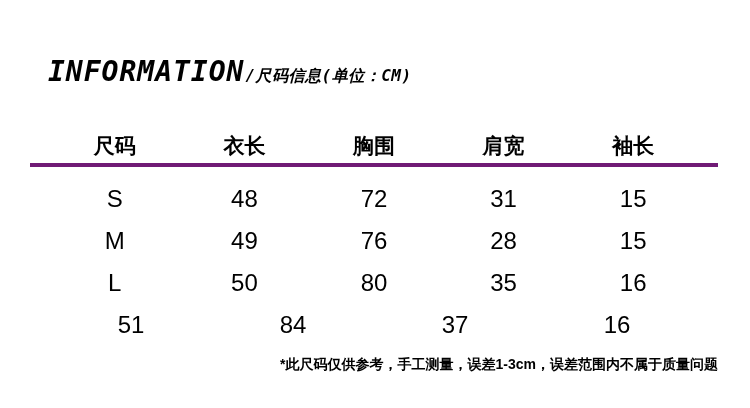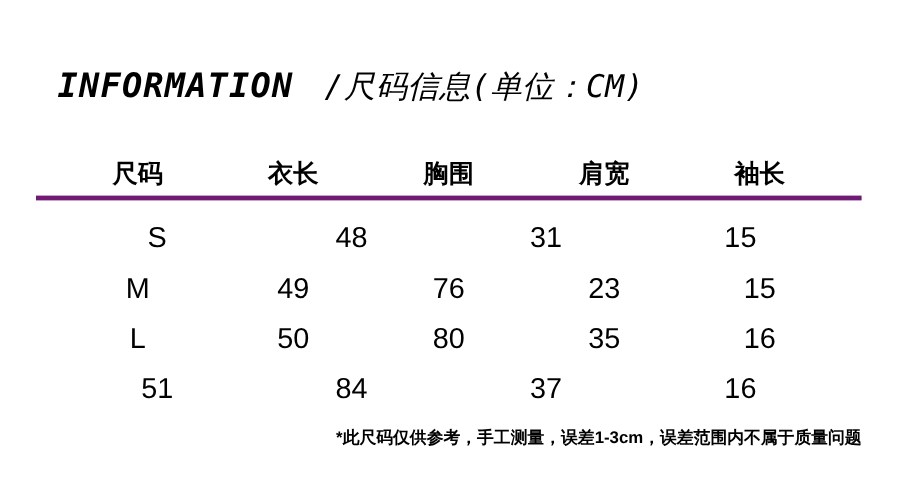--- a/index.html
+++ b/index.html
@@ -17,37 +17,37 @@
   .page {
     position: relative;
     width: 750px;
     height: 408px;
   }
   
   .title-row {
     display: flex;
     align-items: baseline;
     padding: 57px 16px 0 48px;
-    gap: 26px;
+    gap: 1px;
   }
   .page-title {
     margin: 0;
     font-family: "DejaVu Sans Mono", "Liberation Mono", monospace;
     font-style: italic;
     font-weight: 700;
     font-size: 28px;
     line-height: 30px;
     letter-spacing: 1px;
     white-space: nowrap;
   }
   .page-subtitle {
     font-family: "DejaVu Sans Mono", "Liberation Sans", sans-serif;
     font-style: italic;
-    font-weight: 400;
-    font-size: 26px;
+    font-weight: 700;
+    font-size: 16px;
     line-height: 19px;
     letter-spacing: 0.5px;
     white-space: nowrap;
   }
   
   .size-table {
     width: 688px;
     margin: 42px 0 0 30px;
   }
   .trow {
@@ -103,29 +103,30 @@
       <span class="cell">胸围</span>
       <span class="cell">肩宽</span>
       <span class="cell">袖长</span>
     </div>
 
     <div class="tbody">
 
       <div class="trow data">
         <span class="cell">S</span>
         <span class="cell">48</span>
+        <span class="cell">72</span>
         <span class="cell">31</span>
         <span class="cell">15</span>
       </div>
 
       <div class="trow data">
         <span class="cell">M</span>
         <span class="cell">49</span>
         <span class="cell">76</span>
-        <span class="cell">23</span>
+        <span class="cell">28</span>
         <span class="cell">15</span>
       </div>
 
       <div class="trow data">
         <span class="cell">L</span>
         <span class="cell">50</span>
         <span class="cell">80</span>
         <span class="cell">35</span>
         <span class="cell">16</span>
       </div>

